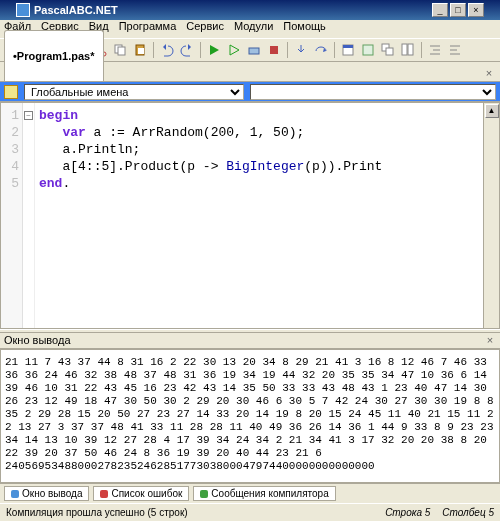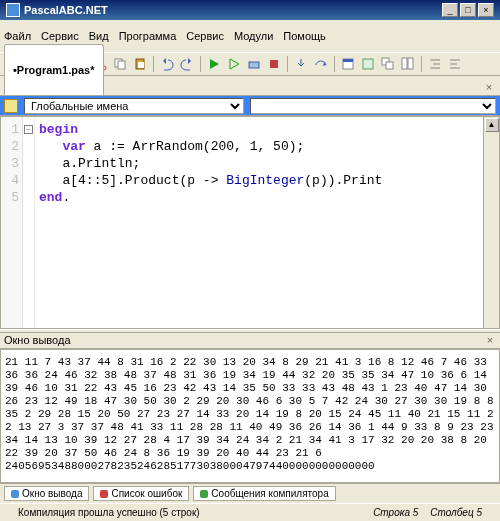--- a/index.html
+++ b/index.html
@@ -1,22 +1,22 @@
 <!DOCTYPE html>
 <html><head>
 <meta charset="utf-8">
 <style>
 * { box-sizing: border-box; margin: 0; padding: 0; }
 body { font-family: Tahoma, sans-serif; font-size: 11px; background: #ece9d8; width: 500px; height: 521px; overflow: hidden; display: flex; flex-direction: column; }
-.titlebar { background: linear-gradient(#0a246a,#3a6ea5); color: #fff; height: 20px; display: flex; align-items: center; padding: 0 6px; }
+.titlebar { background: linear-gradient(#0a246a,#3a6ea5); color: #fff; height: 20px; display: flex; align-items: center; padding: 0 16px; }
 .titlebar .icon { width: 14px; height: 14px; background: #4a90d9; border: 1px solid #fff; margin-right: 4px; }
 .titlebar .title { flex: 1; font-weight: bold; }
 .winbtns { display: flex; gap: 2px; }
 .winbtn { width: 16px; height: 14px; background: #d4d0c8; border: 1px solid #fff; border-right-color: #808080; border-bottom-color: #808080; font-size: 9px; text-align: center; line-height: 12px; color: #000; cursor: pointer; }
-.menubar { background: #ece9d8; height: 18px; display: flex; align-items: center; padding: 16px 4px; gap: 10px; font-size: 11px; }
+.menubar { background: #ece9d8; height: 18px; display: flex; align-items: flex-start; padding: 0 4px; gap: 10px; font-size: 11px; }
 .menubar span { cursor: pointer; }
 .toolbar { background: #ece9d8; height: 24px; border-top: 1px solid #fff; border-bottom: 1px solid #aca899; display: flex; align-items: center; padding: 0 4px; gap: 2px; }
 .tbtn { width: 18px; height: 18px; border: 1px solid transparent; display: flex; align-items: center; justify-content: center; }
 .tbtn svg { width: 14px; height: 14px; }
 .tsep { width: 1px; height: 16px; background: #aca899; margin: 0 2px; }
 .tabbar { background: #ece9d8; height: 20px; display: flex; align-items: flex-end; padding: 0 4px; border-bottom: 1px solid #aca899; }
 .tab { background: #fff; border: 1px solid #aca899; border-bottom: none; padding: 19px 8px; font-size: 11px; font-weight: bold; border-radius: 3px 3px 0 0; }
 .tabx { margin-left: auto; width: 14px; height: 14px; text-align: center; cursor: pointer; color: #666; }
 .scopebar { background: #3b82f6; height: 20px; display: flex; align-items: center; padding: 2px 4px; border-bottom: 1px solid #aca899; gap: 6px; }
 .scopeicon { width: 14px; height: 14px; background: #f0e68c; border: 1px solid #b8860b; }
@@ -35,21 +35,21 @@
 .arrow { width: 14px; height: 14px; background: #d4d0c8; border: 1px solid #fff; border-right-color: #808080; border-bottom-color: #808080; margin: 1px auto; font-size: 8px; text-align: center; line-height: 12px; }
 .splitter { height: 4px; background: #ece9d8; border-top: 1px solid #fff; border-bottom: 1px solid #aca899; cursor: ns-resize; }
 .outhead { background: #ece9d8; height: 16px; border-bottom: 1px solid #aca899; padding: 1px 4px; font-size: 11px; display: flex; }
 .outx { margin-left: auto; cursor: pointer; color: #666; width: 12px; text-align: center; }
 .output { background: #fff; font-family: 'Courier New', monospace; font-size: 11px; padding: 6px 4px; height: 134px; overflow: hidden; white-space: pre-wrap; word-break: break-all; border: 1px solid #aca899; line-height: 13px; }
 .bottab { background: #ece9d8; height: 20px; display: flex; align-items: center; padding: 2px 4px; gap: 4px; border-top: 1px solid #aca899; }
 .btab { background: #fff; border: 1px solid #aca899; padding: 1px 6px; font-size: 10px; display: flex; align-items: center; gap: 3px; }
 .btab .ic { width: 8px; height: 8px; background: #4a90d9; border-radius: 2px; }
 .btab.err .ic { background: #d04040; }
 .btab.msg .ic { background: #40a040; }
-.status { background: #ece9d8; height: 18px; border-top: 1px solid #fff; display: flex; align-items: center; padding: 0 18px; font-size: 10px; }
+.status { background: #ece9d8; height: 18px; border-top: 1px solid #fff; display: flex; align-items: center; padding: 0 6px; font-size: 10px; }
 .status .right { margin-left: auto; display: flex; gap: 12px; font-style: italic; }
 </style>
 </head>
 <body>
 
 <div class="titlebar">
   <div class="icon"></div>
   <div class="title">PascalABC.NET</div>
   <div class="winbtns">
     <div class="winbtn">_</div>

